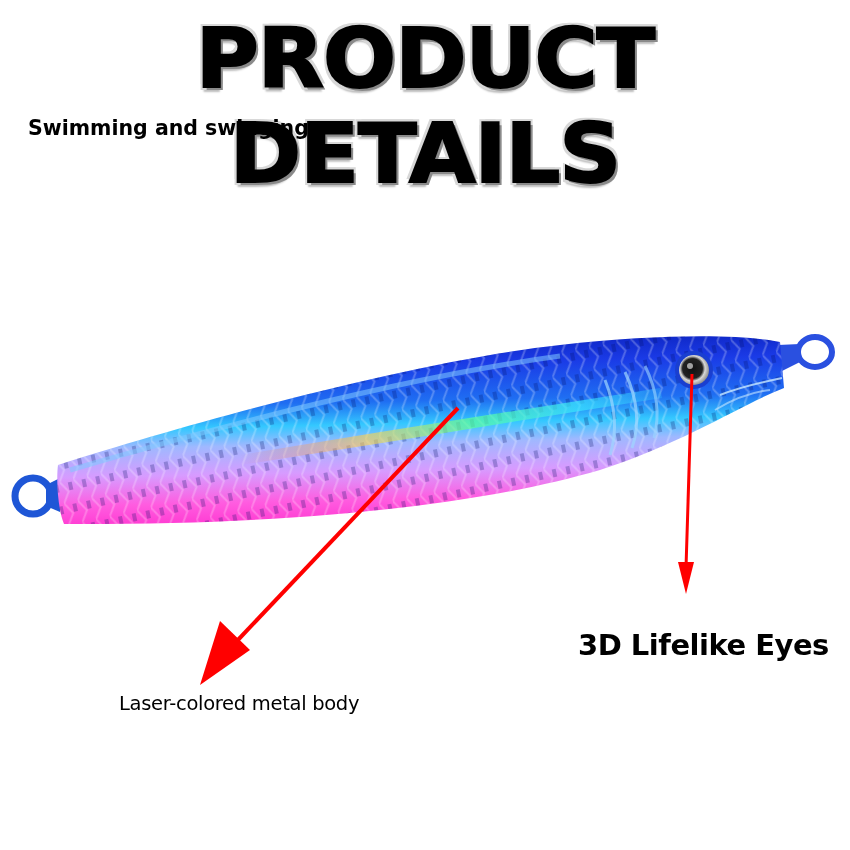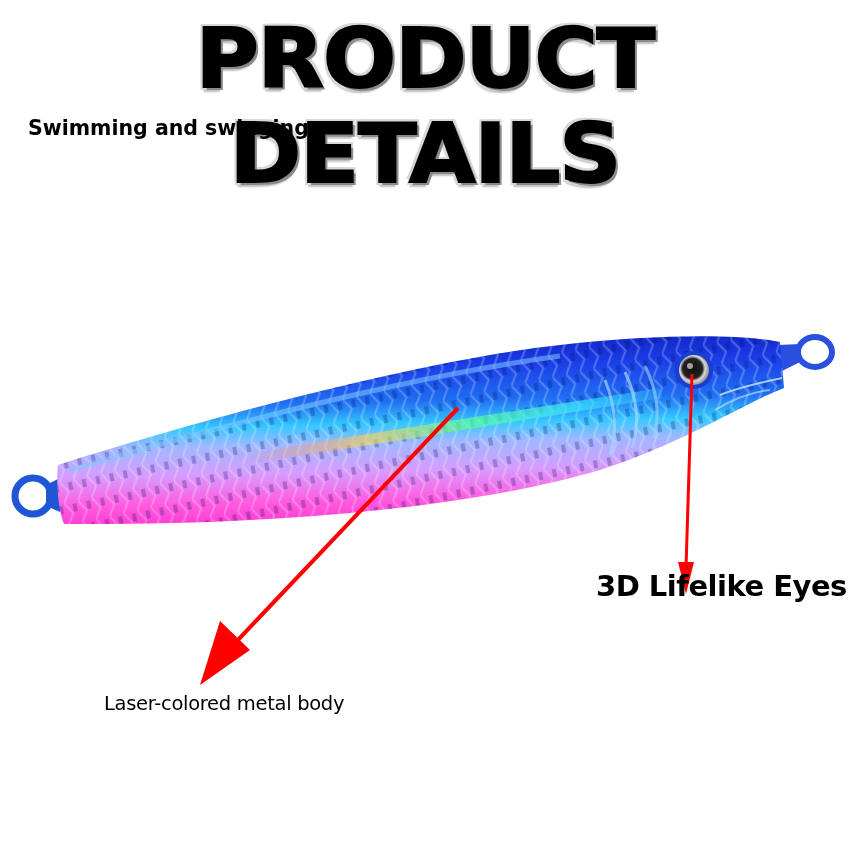--- a/index.html
+++ b/index.html
@@ -24,26 +24,26 @@
       transform: scaleY(0.95);
     }
     .desc {
       position: absolute; left: 28px; top: 114px; width: 720px;
       font-family: "DejaVu Sans", sans-serif; font-weight: bold;
       font-size: 20.5px; line-height: 29.5px; color: #000;
     }
     .desc div { white-space: nowrap; }
     .stage { position: absolute; left: 0; top: 0; width: 850px; height: 850px; }
     .label-eyes {
-      position: absolute; left: 578px; top: 569px;
+      position: absolute; left: 578px; top: 628px;
       font-family: "DejaVu Sans", sans-serif; font-weight: bold;
-      font-size: 29px; color: #000; white-space: nowrap; letter-spacing: -0.5px; margin-left: 18px;
+      font-size: 29px; color: #000; white-space: nowrap; letter-spacing: -0.5px;
     }
     .label-body {
-      position: absolute; left: 104px; top: 692px;
+      position: absolute; left: 119px; top: 692px;
       font-family: "DejaVu Sans", sans-serif;
       font-size: 19.5px; color: #000; white-space: nowrap; letter-spacing: -0.3px;
     }
   </style>
 </head>
 <body>
 
 <div class="title">PRODUCT DETAILS</div>
 
 <div class="desc">

